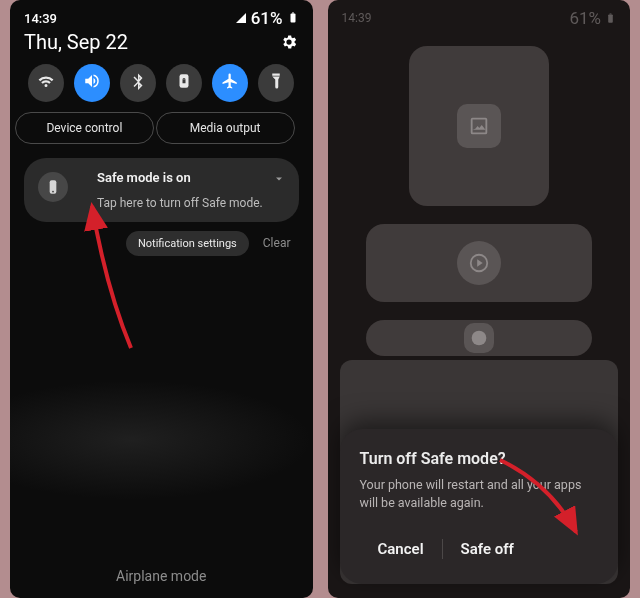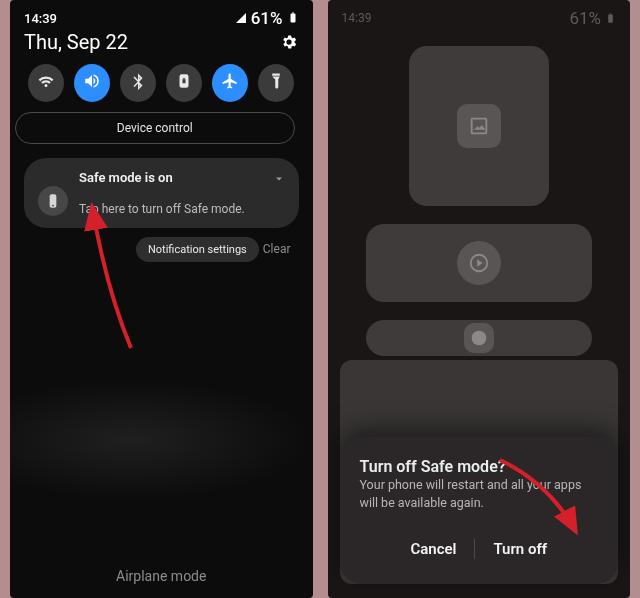--- a/index.html
+++ b/index.html
@@ -1,62 +1,62 @@
 <!DOCTYPE html>
 <html><head>
 <meta charset="utf-8">
 <style>
   *{margin:0;padding:0;box-sizing:border-box;font-family:-apple-system,BlinkMacSystemFont,"Segoe UI",Roboto,sans-serif;-webkit-font-smoothing:antialiased}
   body{background:#b38d8f;width:640px;height:598px;overflow:hidden;display:flex;gap:15px;padding:0 10px}
-  .phone{position:relative;flex:1;background:#0c0c0c;height:598px;border-radius:4px;overflow:hidden;color:#e8e8e8}
+  .phone{position:relative;flex:1;background:#0c0c0c;height:598px;border-radius:10px;overflow:hidden;color:#e8e8e8}
   
   .status-bar{display:flex;justify-content:space-between;align-items:center;padding:8px 14px 0 14px;font-size:13px;font-weight:500;color:#fff}
   .status-right{display:flex;align-items:center;gap:4px;font-size:17px}
   .date-row{display:flex;justify-content:space-between;align-items:center;padding:2px 14px 10px 14px}
   .date-row .date{font-size:20px;color:#fff}
   .gear{width:20px;height:20px;display:flex;align-items:center;justify-content:center;color:#fff;cursor:pointer}
   .gear svg{width:18px;height:18px}
   .qs-row{display:flex;gap:10px;padding:0 18px 10px 18px}
   .qs{width:38px;height:38px;border-radius:50%;background:#3b3b3b;display:flex;align-items:center;justify-content:center;color:#e8e8e8;cursor:pointer}
   .qs.active{background:#2c8eff;color:#fff}
   .qs svg{width:18px;height:18px}
   .pill-row{display:flex;gap:2px;padding:0 18px 10px 5px}
   .pill{flex:1;height:32px;border-radius:16px;border:1px solid #4a4a4a;background:transparent;display:flex;align-items:center;justify-content:center;font-size:12px;color:#e4e4e4;cursor:pointer}
-  .notif{margin:4px 14px 0 14px;background:#2b2b2b;border-radius:22px;padding:12px 14px;display:flex;align-items:flex-end;gap:11px;position:relative;cursor:pointer}
+  .notif{margin:4px 14px 0 14px;background:#2b2b2b;border-radius:22px;padding:12px 14px;display:flex;align-items:flex-start;gap:29px;position:relative;cursor:pointer}
   .notif-icon{width:30px;height:30px;border-radius:50%;background:#474747;display:flex;align-items:center;justify-content:center;flex-shrink:0;margin-top:2px}
   .notif-icon svg{width:16px;height:16px;color:#d6d6d6}
   .notif-text{flex:1}
   .notif-title{font-size:13px;font-weight:600;color:#f2f2f2}
-  .notif-sub{font-size:12px;color:#bdbdbd;margin-top:17px}
+  .notif-sub{font-size:12px;color:#bdbdbd;margin-top:11px}
   .notif-chev{position:absolute;right:14px;top:12px;color:#9a9a9a}
   .notif-chev svg{width:12px;height:12px}
-  .under-row{display:flex;justify-content:flex-end;align-items:flex-end;padding:8px 18px 0 16px}
+  .under-row{display:flex;justify-content:flex-end;align-items:flex-end;gap:10px;padding:8px 18px 0 16px}
   .chip{background:#2e2e2e;border-radius:14px;padding:6px 12px;font-size:11px;color:#eaeaea;cursor:pointer}
   .clear{font-size:12px;color:#8c8c8c;cursor:pointer;padding:6px 4px}
   .blur-blob{position:absolute;left:0;right:0;height:120px;background:radial-gradient(ellipse at 40% 50%,rgba(120,120,120,.18),transparent 70%)}
   .airplane-label{position:absolute;bottom:14px;left:0;right:0;text-align:center;font-size:14px;color:#8c8c8c}
   
   .arrow1{position:absolute;left:66px;top:198px;pointer-events:none}
   
   .phone-right{background:#1a1616}
   .dim-status{display:flex;justify-content:space-between;align-items:center;padding:8px 14px 0 14px;font-size:12px;color:#5f5a5a}
   .recents{position:absolute;top:40px;left:0;right:0;bottom:0;display:flex;flex-direction:column;align-items:center;gap:18px;padding-top:6px}
   .card{background:#403b3b;border-radius:18px}
   .card.top{width:140px;height:160px;position:relative;margin-top:0}
   .card.mid{width:226px;height:78px;position:relative}
   .card.low{width:226px;height:36px;position:relative}
   .card-ic{position:absolute;left:50%;top:50%;transform:translate(-50%,-50%);width:44px;height:44px;border-radius:10px;background:#5a5555;display:flex;align-items:center;justify-content:center;color:#8d8888}
   .card.mid .card-ic{border-radius:50%}
   .card-ic svg{width:22px;height:22px}
   .sheet-wrap{position:absolute;left:12px;right:12px;top:360px;bottom:14px;display:flex;flex-direction:column}
   .sheet-bg{flex:1;background:#3a3636;border-radius:12px}
   .dialog{position:absolute;left:12px;right:12px;bottom:14px;background:#2b2728;border-radius:22px;padding:20px 20px 10px 20px;color:#ececec;box-shadow:0 -8px 24px rgba(0,0,0,.5)}
-  .dlg-title{font-size:16px;font-weight:600;}
+  .dlg-title{font-size:16px;font-weight:600;margin-bottom:8px}
   .dlg-body{font-size:12.5px;color:#b9b5b5;line-height:1.45;margin-bottom:14px}
-  .dlg-actions{display:flex;align-items:center;justify-content:center;padding:6px 0 8px 0}
+  .dlg-actions{display:flex;align-items:center;justify-content:flex-start;padding:6px 0 8px 0}
   .dlg-btn{font-size:15px;font-weight:600;color:#f3f3f3;padding:8px 18px;cursor:pointer;background:transparent;border:0}
   .dlg-sep{width:1px;height:20px;background:#4c4848}
   .arrow2{position:absolute;right:40px;bottom:54px;pointer-events:none}
   .sig-ic{display:inline-flex;align-items:center;gap:2px}
 </style>
 </head>
 <body>
 
 <div class="phone">
 
@@ -118,20 +118,23 @@
     <div class="qs">
       <span><svg viewBox="0 0 24 24" fill="currentColor">
             <path d="M7 2h10v3H7Zm0 4h10l-2 4v10a2 2 0 0 1-4 0V10Z"></path>
           </svg></span>
     </div>
   </div>
 
   <div class="pill-row">
     <div class="pill">
         <span>Device control</span>
+      </div>
+    <div class="pill">
+        <span>Media output</span>
       </div>
   </div>
 
   <div class="notif">
     <div class="notif-icon">
       <svg viewBox="0 0 24 24" fill="currentColor">
           <rect x="7" y="2" width="10" height="20" rx="3"></rect>
           <circle cx="12" cy="19" r="1.2" fill="#2b2b2b"></circle>
         </svg>
     </div>
@@ -205,21 +208,21 @@
   <div class="sheet-wrap">
     <div class="sheet-bg"></div>
   </div>
 
   <div class="dialog">
     <div class="dlg-title">Turn off Safe mode?</div>
     <div class="dlg-body">Your phone will restart and all your apps will be available again.</div>
     <div class="dlg-actions">
       <button class="dlg-btn"><span>Cancel</span></button>
       <div class="dlg-sep"></div>
-      <button class="dlg-btn"><span>Turn off</span></button>
+      <button class="dlg-btn"><span>Safe off</span></button>
     </div>
   </div>
 
   <svg class="arrow2" width="110" height="90">
     <defs>
         <marker id="ah2" markerWidth="8" markerHeight="8" refX="6" refY="3" orient="auto">
           <path d="M0 0 L7 3 L0 6 Z" fill="#d4202a"></path>
         </marker>
       </defs>
     <path d="M20 6 Q 70 30 96 78" stroke="#d4202a" stroke-width="4" fill="none" marker-end="url(#ah2)"></path>

